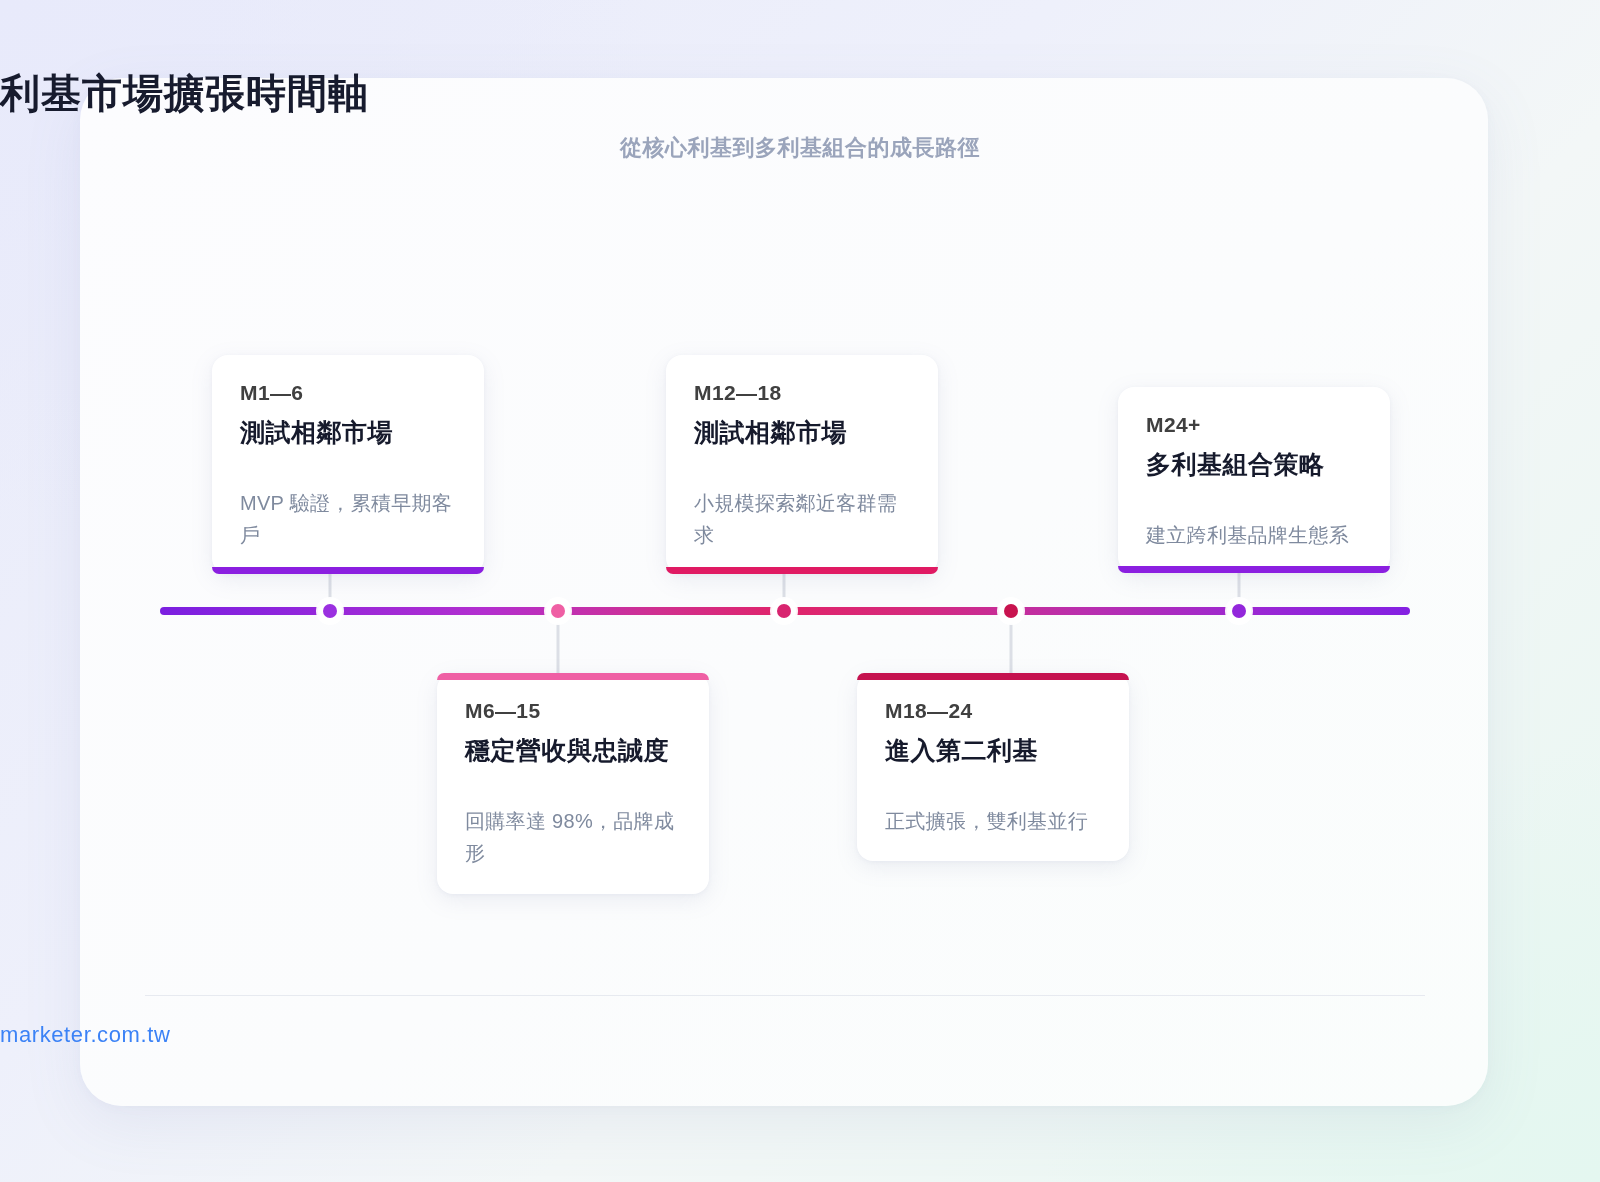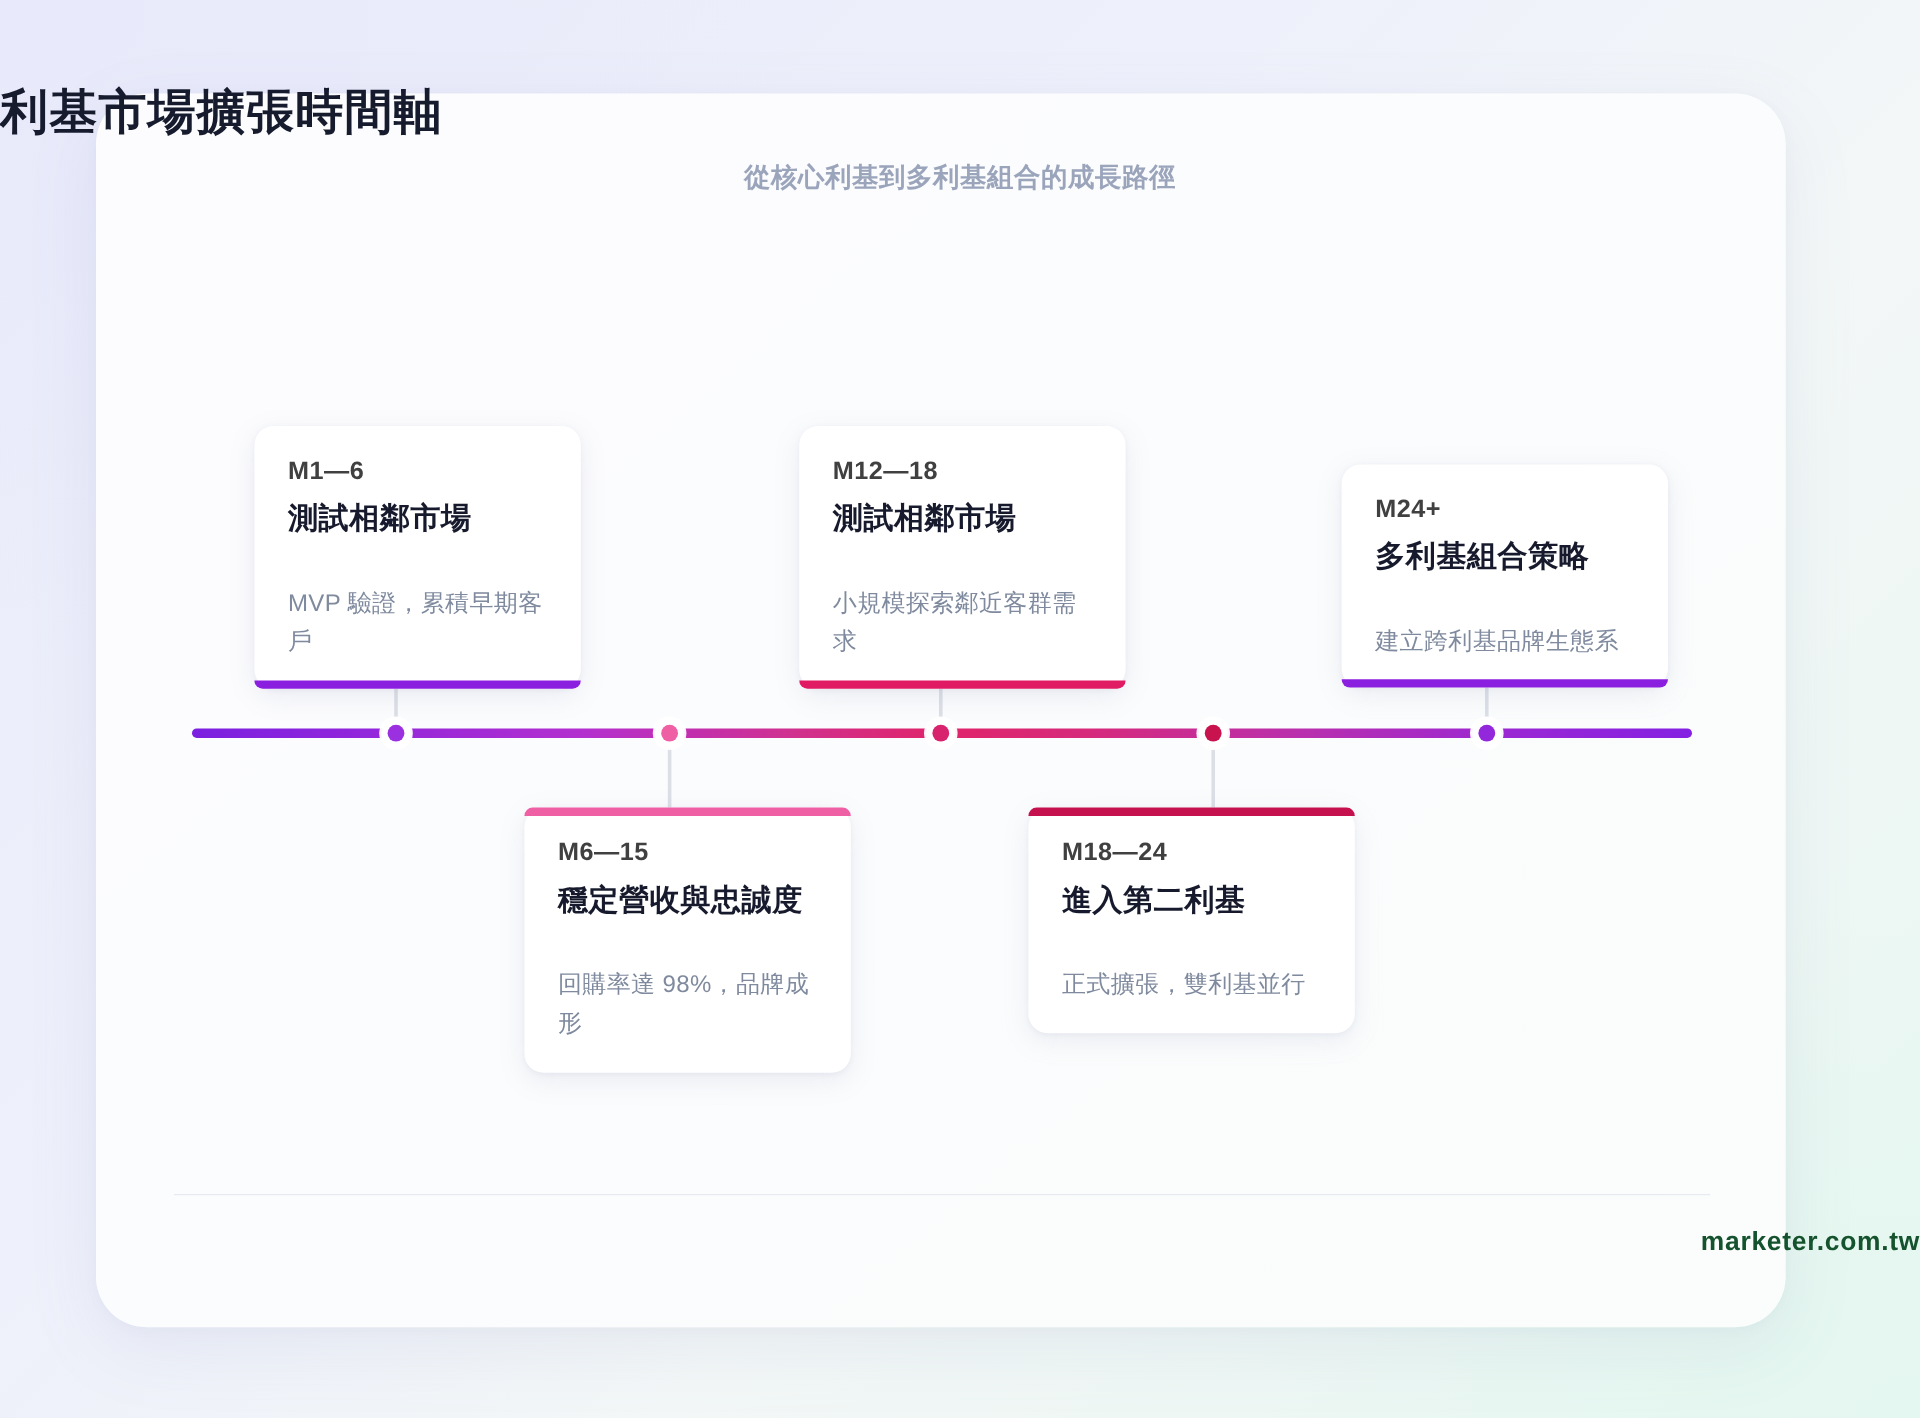--- a/index.html
+++ b/index.html
@@ -113,23 +113,23 @@
 
   
   .divider {
     position:absolute;
     left:145px; top:995px;
     width:1280px; height:1px;
     background:#e7eaf0;
   }
   .footer-brand {
     position:absolute; left:0; top:1022px; width:100%;
-    text-align:right;
-    font-size:22px; font-weight:bold;
-    color:#14532d; letter-spacing:0.6px;
+    text-align:left;
+    font-size:22px; font-weight:normal;
+    color:#3b82f6; letter-spacing:0.6px;
   }
 </style>
 </head>
 <body>
 
 <div class="panel"></div>
 
 <div class="page-title">利基市場擴張時間軸</div>
 <div class="page-subtitle">從核心利基到多利基組合的成長路徑</div>
 

